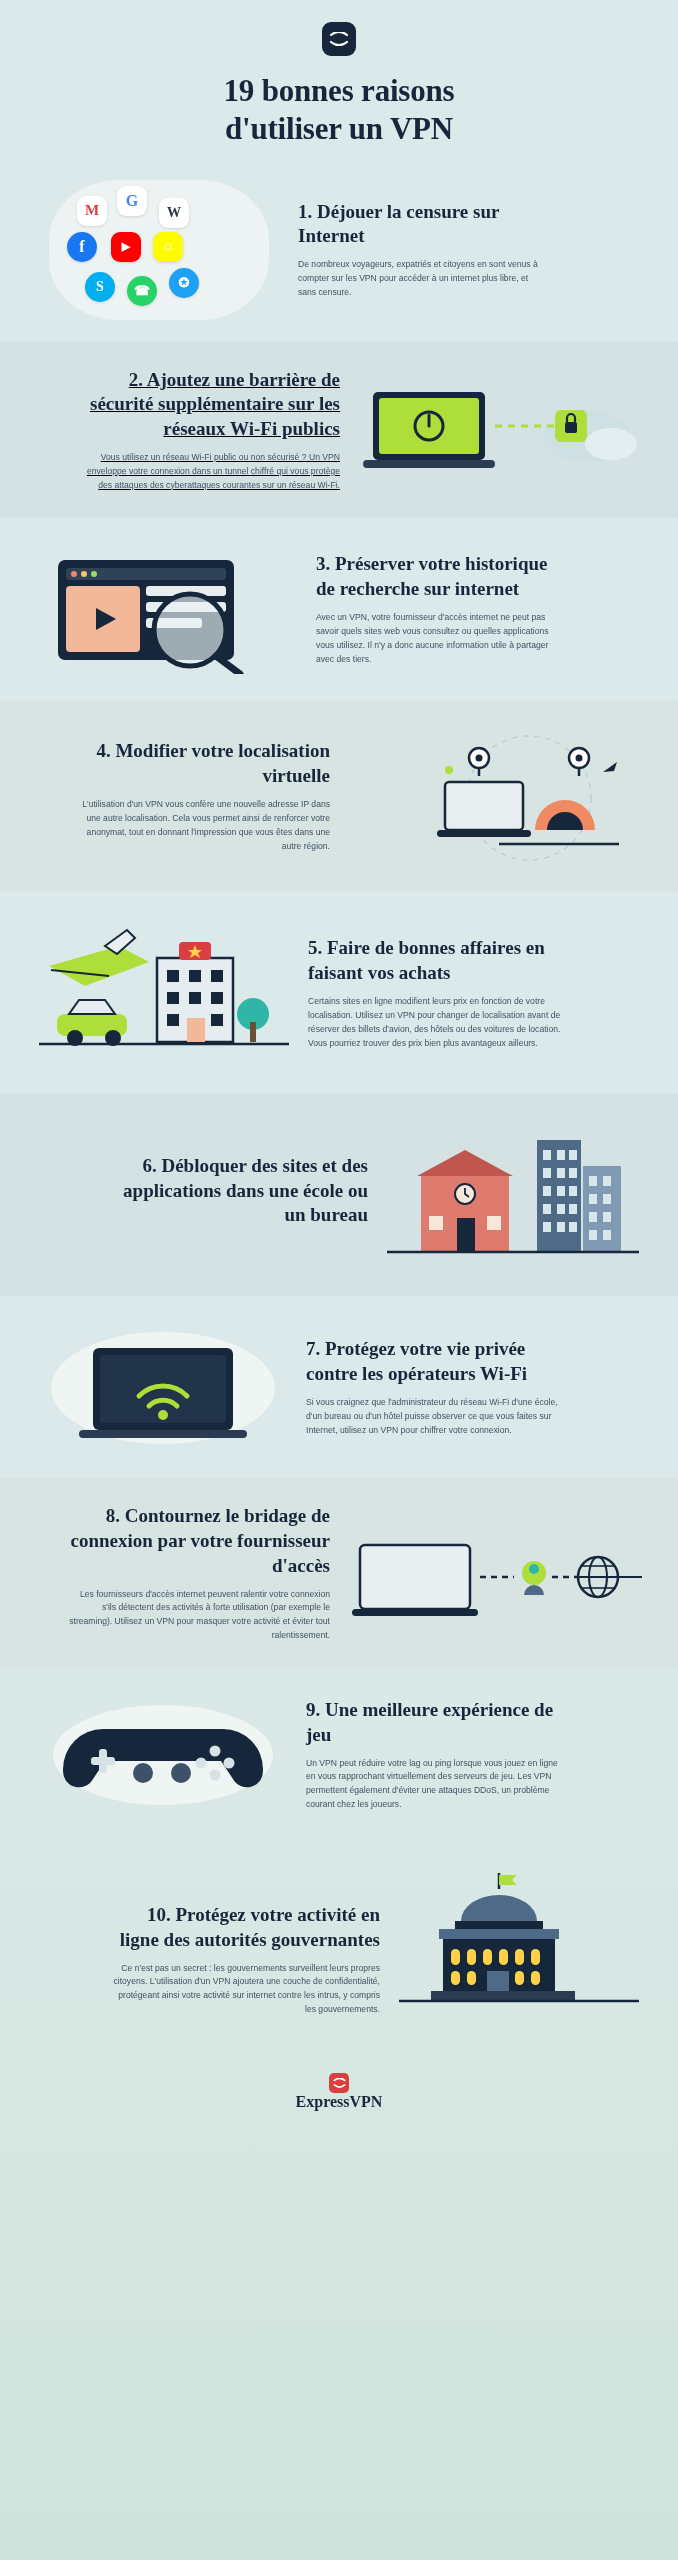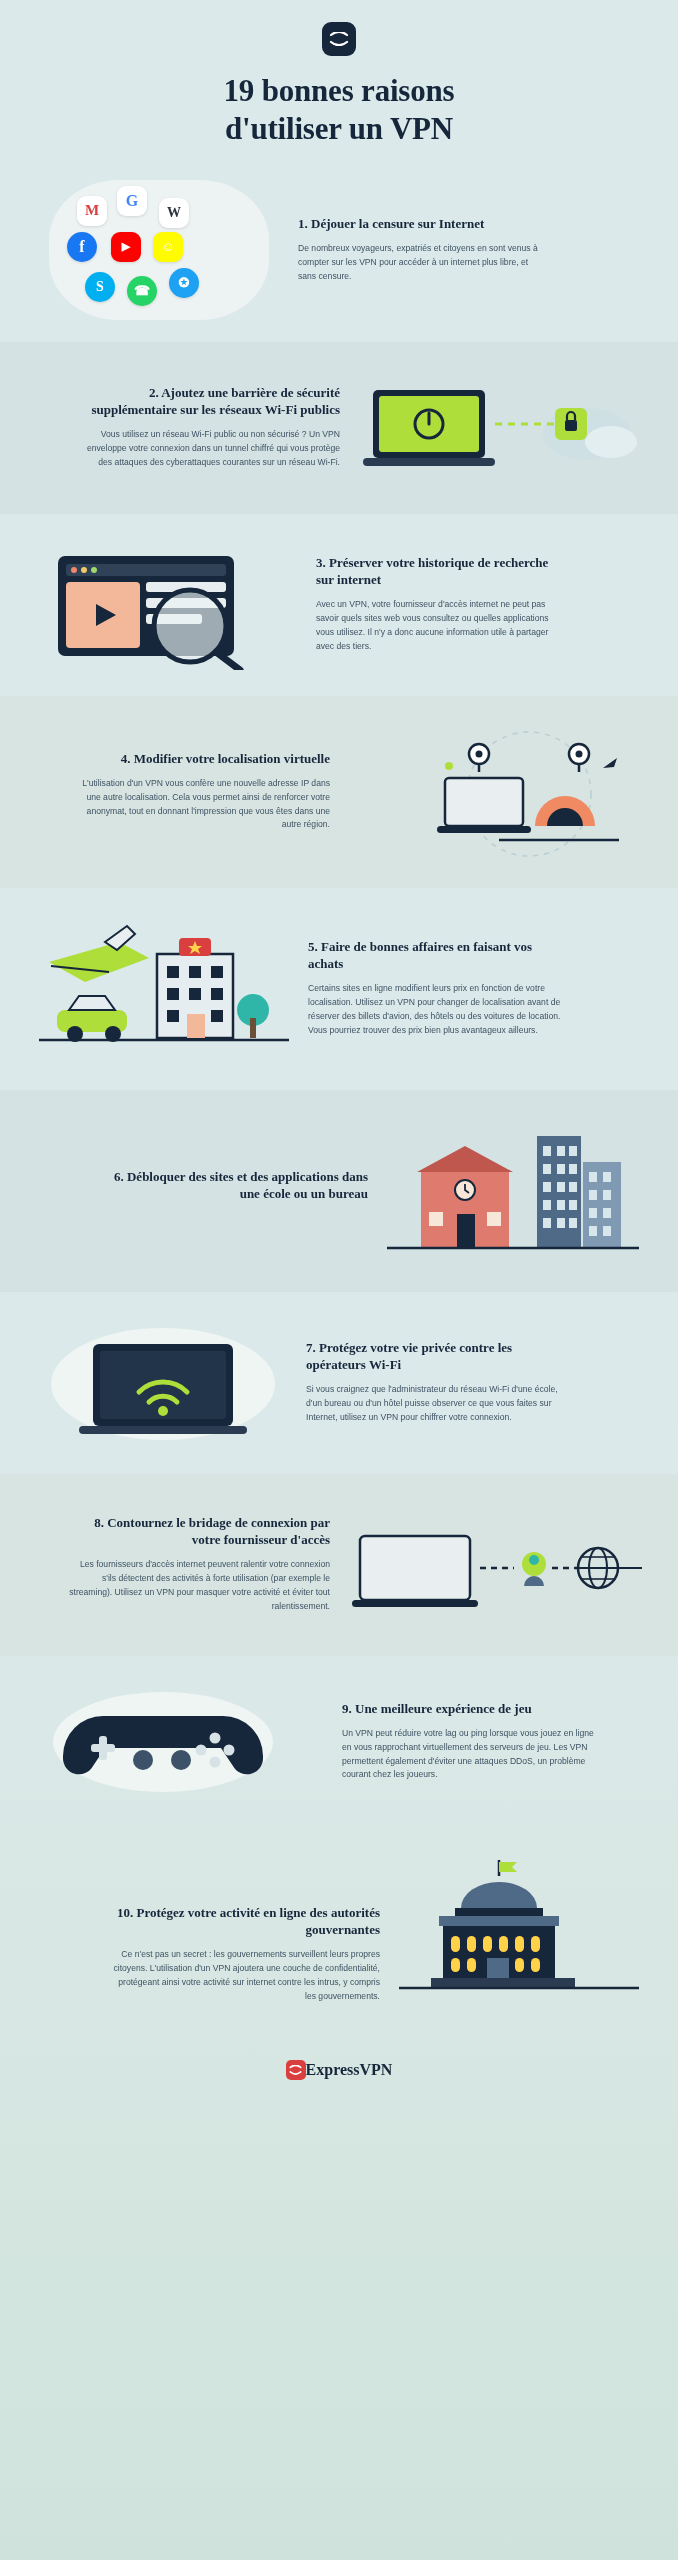--- a/index.html
+++ b/index.html
@@ -43,21 +43,21 @@
     gap: 14px;
   }
   .section.alt { background: #d5e2e4; }
   .section.shade2 { background: #d7e4e2; }
   .txt { width: 278px; }
   .txt.right { text-align: right; margin-left: auto; }
   .txt.left  { text-align: left; }
   h2.sec-title {
     font-family: "Liberation Serif", serif;
     font-weight: bold;
-    font-size: 13px;
+    font-size: 19px;
     line-height: 1.3;
     color: #16263b;
     margin-bottom: 9px;
   }
   p.sec-body {
     font-size: 8.6px;
     line-height: 1.62;
     color: #3e5262;
   }
   .art {
@@ -84,21 +84,21 @@
     font-weight: bold;
     color: #fff;
     box-shadow: 0 1px 3px rgba(0,0,0,.13);
   }
   .sico.sq { width: 30px; height: 30px; }
   .sico.rd { width: 30px; height: 30px; border-radius: 50%; }
 
   
   .footer {
     padding: 26px 0 22px;
-    display: flex; align-items: center; justify-content: center; gap: 0;
+    display: flex; align-items: center; justify-content: center; gap: 0; flex-direction: column;
   }
   .footer-logo {
     width: 20px; height: 20px; background: #d93f3f;
     border-radius: 5px;
     display: flex; align-items: center; justify-content: center;
   }
   .footer-name {
     font-family: "Liberation Serif", serif;
     font-weight: bold; font-size: 16px; color: #16263b;
   }
@@ -134,21 +134,21 @@
         <div class="sico rd" style="left:78px;top:96px;background:#25d366;font-size:13px;">☎</div>
         <div class="sico rd" style="left:120px;top:88px;background:#1da1f2;font-size:13px;">✪</div>
       </div>
     </div>
     <div class="txt left" style="width:240px;">
       <h2 class="sec-title">1. Déjouer la censure sur Internet</h2>
       <p class="sec-body">De nombreux voyageurs, expatriés et citoyens en sont venus à compter sur les VPN pour accéder à un internet plus libre, et sans censure.</p>
     </div>
   </div>
 
-  <div class="section alt" style="padding-top:26px;padding-bottom:26px;">
+  <div class="section alt" style="padding-top:26px;padding-bottom:26px;text-decoration:underline;">
     <div class="txt right" style="width:268px;">
       <h2 class="sec-title">2. Ajoutez une barrière de sécurité supplémentaire sur les réseaux Wi-Fi publics</h2>
       <p class="sec-body">Vous utilisez un réseau Wi-Fi public ou non sécurisé ? Un VPN enveloppe votre connexion dans un tunnel chiffré qui vous protège des attaques des cyberattaques courantes sur un réseau Wi-Fi.</p>
     </div>
     <div class="art" style="flex:0 0 290px;">
       <svg width="280" height="120" viewBox="0 0 280 120">
         <ellipse cx="228" cy="66" rx="44" ry="26" fill="#cfe0e4"></ellipse>
         <ellipse cx="252" cy="74" rx="26" ry="16" fill="#e3eef0"></ellipse>
         <rect x="14" y="22" width="112" height="68" rx="5" fill="#16263b"></rect>
         <rect x="20" y="28" width="100" height="56" rx="3" fill="#aede3a"></rect>
@@ -345,21 +345,21 @@
         <rect x="60" y="54" width="8" height="24" rx="3" fill="#d7e2e6"></rect>
         <rect x="52" y="62" width="24" height="8" rx="3" fill="#d7e2e6"></rect>
         <circle cx="176" cy="56" r="5.5" fill="#d7e2e6"></circle>
         <circle cx="190" cy="68" r="5.5" fill="#d7e2e6"></circle>
         <circle cx="162" cy="68" r="5.5" fill="#d7e2e6"></circle>
         <circle cx="176" cy="80" r="5.5" fill="#d7e2e6"></circle>
         <circle cx="104" cy="78" r="10" fill="#3d5168"></circle>
         <circle cx="142" cy="78" r="10" fill="#3d5168"></circle>
       </svg>
     </div>
-    <div class="txt left" style="width:252px;margin-left:36px;">
+    <div class="txt left" style="width:252px;">
       <h2 class="sec-title">9. Une meilleure expérience de jeu</h2>
       <p class="sec-body">Un VPN peut réduire votre lag ou ping lorsque vous jouez en ligne en vous rapprochant virtuellement des serveurs de jeu. Les VPN permettent également d'éviter une attaques DDoS, un problème courant chez les joueurs.</p>
     </div>
   </div>
 
   <div class="section" style="padding-top:26px;padding-bottom:30px;align-items:flex-end;">
     <div class="txt right" style="width:272px;">
       <h2 class="sec-title">10. Protégez votre activité en ligne des autorités gouvernantes</h2>
       <p class="sec-body">Ce n'est pas un secret : les gouvernements surveillent leurs propres citoyens. L'utilisation d'un VPN ajoutera une couche de confidentialité, protégeant ainsi votre activité sur internet contre les intrus, y compris les gouvernements.</p>
     </div>

